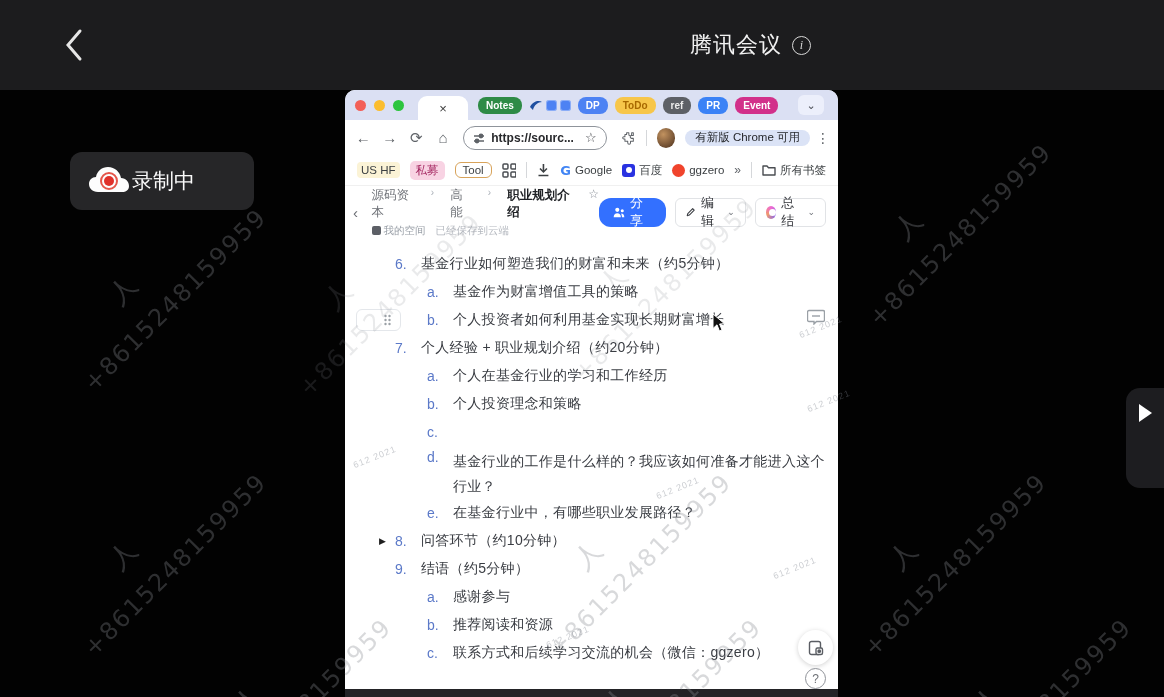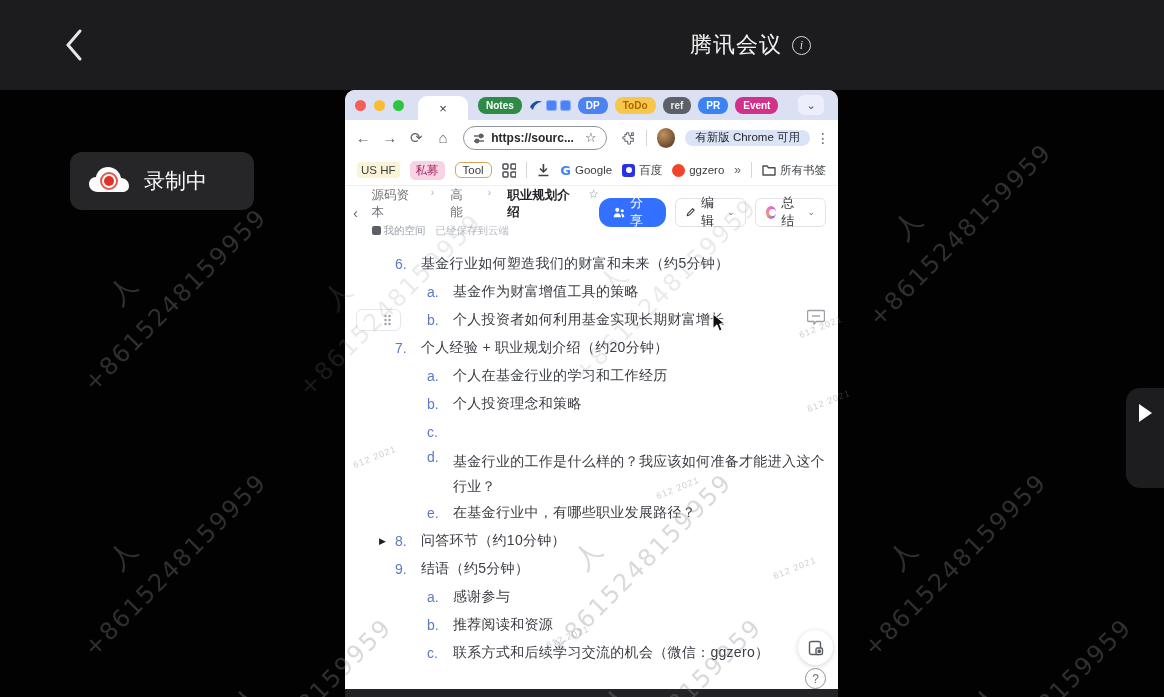--- a/index.html
+++ b/index.html
@@ -7,21 +7,21 @@
   .stage { position:relative; width:1164px; height:697px; background:#020202; }
 
   
   .topbar { position:absolute; left:0; top:0; width:1164px; height:90px; background:#1c1c1e;padding-left:11px; }
   .back-btn { position:absolute; left:52px; top:22px; width:44px; height:46px; display:flex; align-items:center; justify-content:center; cursor:pointer; }
   .title-wrap { position:absolute; left:690px; top:0; height:90px; display:flex; align-items:center; gap:10px; }
   .meet-title { color:#f2f2f2; font-size:22px; letter-spacing:1px; }
   .info-circle { width:19px; height:19px; border:1.6px solid #d8d8d8; border-radius:50%; color:#d8d8d8; font-size:12px; font-style:italic; font-family:"Liberation Serif",serif; display:flex; align-items:center; justify-content:center; }
 
   
-  .rec-badge { position:absolute; left:70px; top:152px; width:184px; height:58px; background:#262628; border-radius:12px; display:flex; align-items:center; gap:14px; padding-left:18px; }
+  .rec-badge { position:absolute; left:70px; top:152px; width:184px; height:58px; background:#262628; border-radius:12px; display:flex; align-items:center; gap:2px; padding-left:18px; }
   .rec-label { color:#fafafa; font-size:21px; }
 
   
   .bwin { position:absolute; left:345px; top:90px; width:493px; height:607px; background:#fff; border-radius:10px 10px 0 0; overflow:hidden; }
 
   
   .tabstrip { position:relative; height:30px; background:#dbe0f3; display:flex; align-items:center; }
   .lights { display:flex; gap:8px; margin-left:10px; }
   .light { width:11px; height:11px; border-radius:50%; }
   .light.r { background:#f35f57; } .light.y { background:#fbbd2e; } .light.g { background:#2dc53e; }

